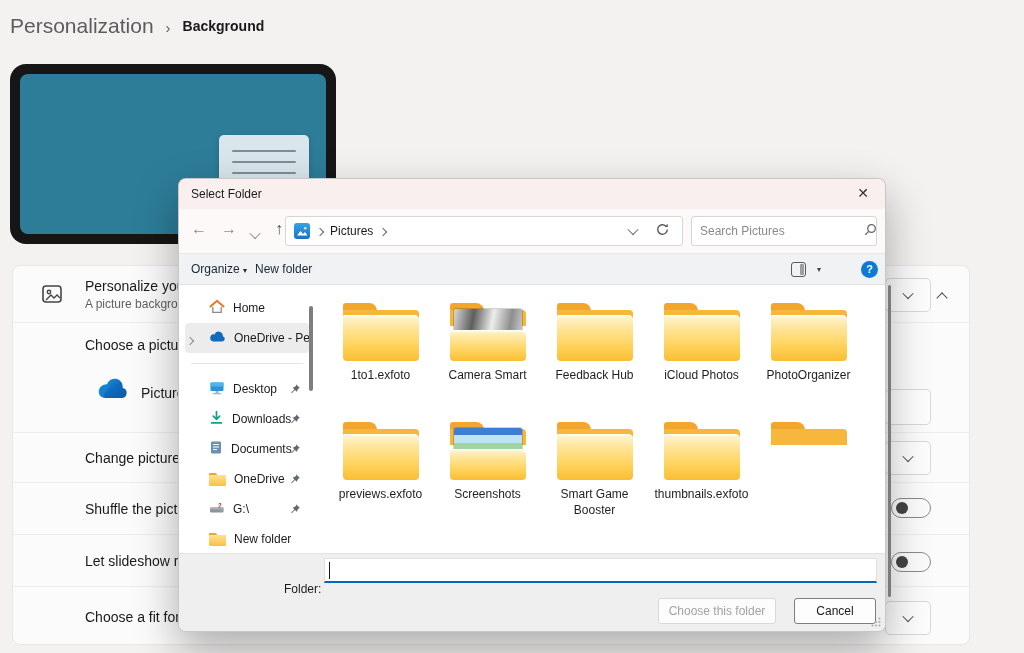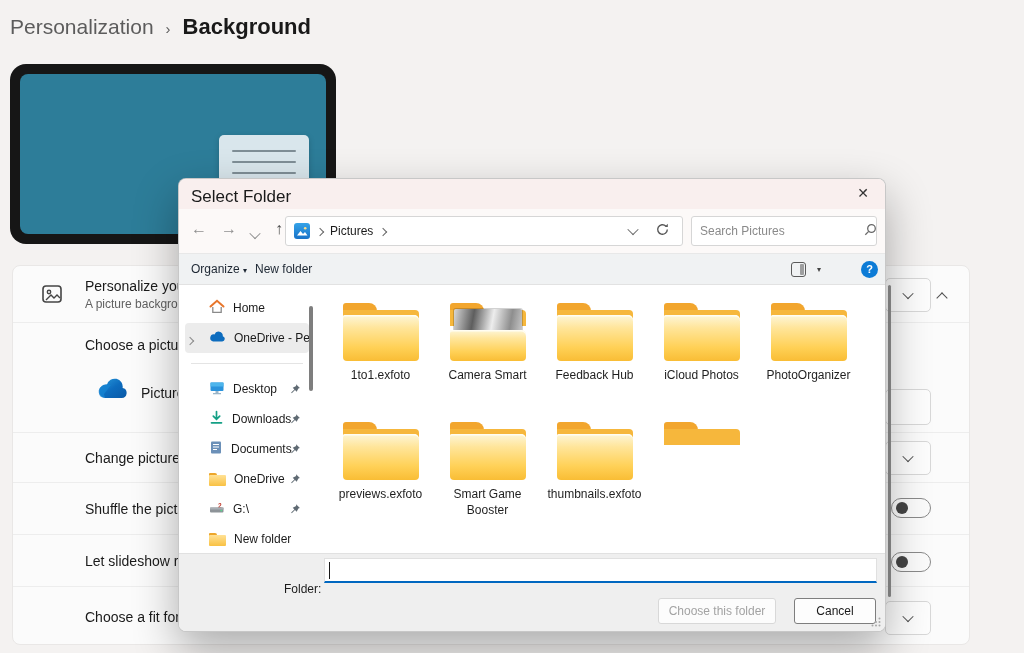--- a/index.html
+++ b/index.html
@@ -4,21 +4,21 @@
 <style>
   * { margin:0; padding:0; box-sizing:border-box; }
   html,body { width:1024px; height:653px; overflow:hidden; }
   body { font-family:"Liberation Sans","DejaVu Sans",sans-serif; background:#f4f2f1; color:#1b1b1b; }
   .page { position:relative; width:1024px; height:653px; background:#f4f2f1; }
 
   
   .breadcrumb { position:absolute; left:10px; top:14px; display:flex; align-items:center; gap:12px; }
   .crumb-parent { font-size:21px; color:#5c5c5c; }
   .crumb-sep { font-size:15px; color:#5c5c5c; padding-top:2px; }
-  .crumb-current { font-size:22px; font-weight:700; color:#191919; }
+  .crumb-current { font-size:14px; font-weight:700; color:#191919; }
 
   
   .monitor { position:absolute; left:10px; top:64px; width:326px; height:180px; background:#161616; border-radius:16px; padding:10px; }
   .monitor-screen { position:relative; width:100%; height:100%; background:#2d7d99; border-radius:8px; }
   .doc-card { position:absolute; right:17px; top:61px; width:90px; height:96px; background:#d9e6ec; border-radius:5px; box-shadow:0 2px 6px rgba(0,0,0,.18); padding:15px 13px; }
   .doc-line { height:2px; background:#7f8e96; border-radius:1px; margin-bottom:9px; }
   .doc-line.short { width:58%; }
 
   
   .settings-card { position:absolute; left:12px; top:265px; width:958px; height:380px; background:#fbfbfb; border:1px solid #e9e7e6; border-radius:8px; }
@@ -41,21 +41,21 @@
   .chev.right { transform:rotate(-45deg); width:6px; height:6px; }
   .collapse-chev { position:absolute; left:925px; top:22px; }
   .toggle { position:absolute; width:40px; height:20px; border:1px solid #8a8a8a; border-radius:10px; background:#fbfbfb; }
   .toggle .knob { position:absolute; left:4px; top:3px; width:12px; height:12px; border-radius:50%; background:#454545; }
 
   .page-scrollbar { position:absolute; left:888px; top:285px; width:3px; height:312px; background:#8f8f8f; border-radius:2px; }
 
   
   .dialog { position:absolute; left:178px; top:178px; width:708px; height:454px; background:#fff; border-radius:8px; border:1px solid rgba(0,0,0,.22); box-shadow:0 18px 45px rgba(0,0,0,.32); overflow:hidden; font-size:12px; }
   .dlg-titlebar { position:relative; height:30px; background:#f9efee; }
-  .dlg-title { position:absolute; left:12px; top:8px; font-size:17px; color:#1a1a1a;text-align:center; }
+  .dlg-title { position:absolute; left:12px; top:8px; font-size:12px; color:#1a1a1a;text-align:center; }
   .dlg-close { position:absolute; right:12px; top:6px; font-size:14px; color:#333; width:20px; text-align:center; cursor:default; }
   .dlg-navrow { position:relative; height:44px; background:#fcf9f8; }
   .nav-glyph { position:absolute; top:11px; font-size:16px; color:#8f8f8f; }
   .nav-up { color:#4f4f4f; }
   .nav-chevron { position:absolute; top:19px; }
   .addressbar { position:absolute; left:106px; top:7px; width:398px; height:30px; background:#fff; border:1px solid #d6d6d6; border-radius:3px; display:flex; align-items:center; }
   .addr-pic-icon { width:16px; height:16px; border-radius:3px; background:linear-gradient(180deg,#35a3e8,#1872c8); margin-left:8px; position:relative; overflow:hidden; }
   .addr-pic-icon svg { position:absolute; left:0; top:0; }
   .addr-sep { margin:0 7px; }
   .addr-crumb { color:#1a1a1a; }
@@ -379,20 +379,29 @@
         </div>
         <div class="file-item">
           <span class="fol">
               <span class="fol-tab"></span>
               <span class="fol-back"></span>
               <span class="fol-front"></span>
             </span>
           <span class="file-label">previews.exfoto</span>
         </div>
         <div class="file-item">
+          <span class="fol has-thumb">
+              <span class="fol-tab"></span>
+              <span class="fol-back"></span>
+              <span class="fol-thumb thumb-ui"></span>
+              <span class="fol-front"></span>
+            </span>
+          <span class="file-label">Screenshots</span>
+        </div>
+        <div class="file-item">
           <span class="fol">
               <span class="fol-tab"></span>
               <span class="fol-back"></span>
               <span class="fol-front"></span>
             </span>
           <span class="file-label">Smart Game Booster</span>
         </div>
         <div class="file-item">
           <span class="fol">
               <span class="fol-tab"></span>

